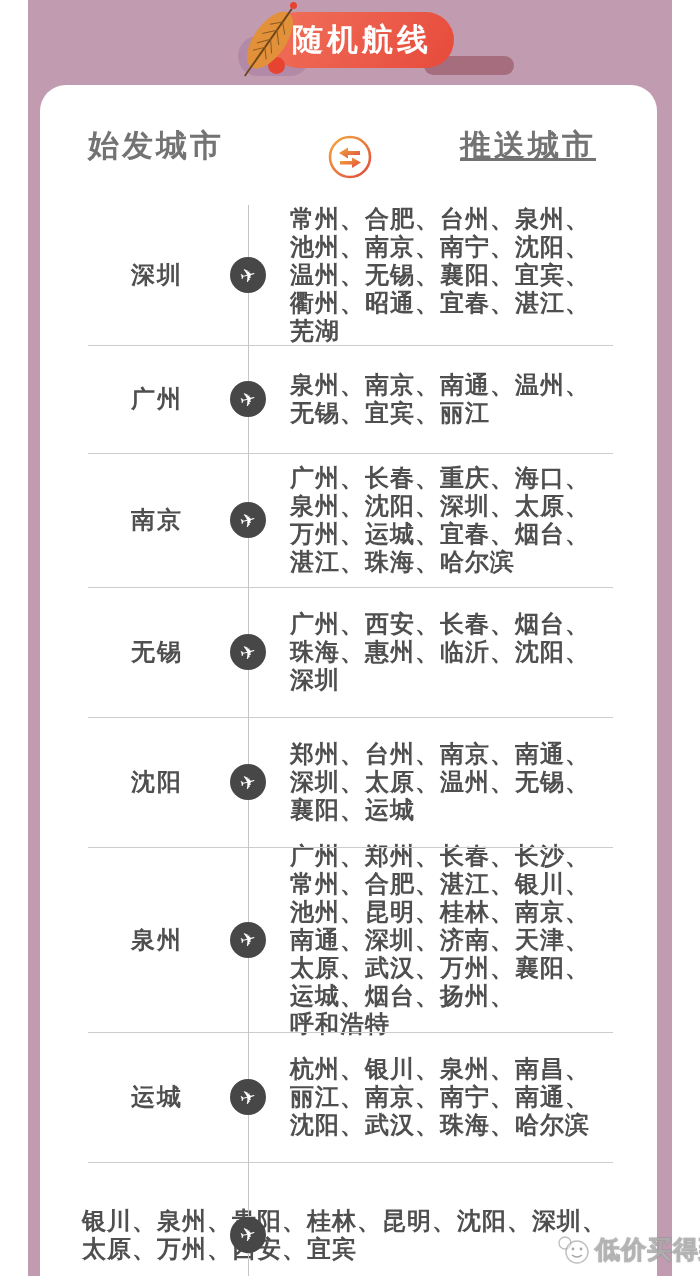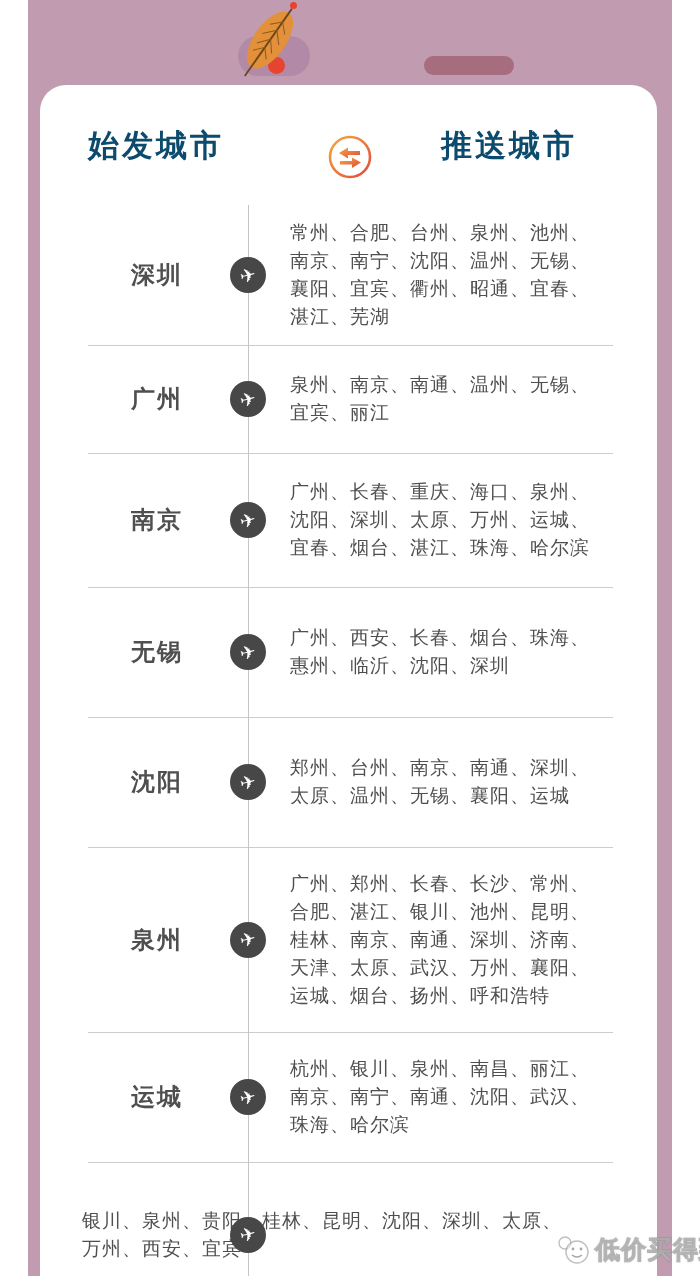--- a/index.html
+++ b/index.html
@@ -26,24 +26,24 @@
   .leaf { position:absolute; left:234px; top:-2px; z-index:6; }
 
   
   .card {
     position:absolute; left:40px; top:85px; width:617px; height:1200px;
     background:#ffffff; border-radius:26px 26px 0 0; z-index:1;
   }
   .card-header { position:relative; height:120px; }
   .hdr {
     position:absolute; top:40px; font-size:31px; font-weight:bold;
-    color:#0c4a6e; letter-spacing:3px; text-align:center;
+    color:#737373; letter-spacing:3px; text-align:center;
   }
   .hdr-from { left:0;    width:232px; }
-  .hdr-to   { left:351px; width:236px; }
+  .hdr-to   { left:370px; width:236px;text-decoration:underline; }
   .swap { position:absolute; left:287px; top:49px; width:46px; height:46px; }
 
   
   .rows { position:relative; }
   .vline { position:absolute; left:208px; top:0; width:1px; height:1200px; background:#c6c6c6; z-index:1; }
   .row { position:relative; display:flex; align-items:center; }
   .row + .row::before {
     content:""; position:absolute; left:48px; right:44px; top:0; height:1px; background:#cccccc;
   }
   .r1 { height:140px; } .r2 { height:108px; } .r3 { height:134px; } .r4 { height:130px;justify-content:flex-end; }
@@ -51,21 +51,21 @@
   .cell-from {
     flex:0 0 208px; width:208px; box-sizing:border-box; padding-left:26px;
     text-align:center; font-size:24px; font-weight:bold; color:#4f4f4f; letter-spacing:2px;
   }
   .plane {
     position:absolute; left:190px; top:50%; margin-top:-18px; width:36px; height:36px;
     border-radius:50%; background:#474747; display:flex; align-items:center; justify-content:center; z-index:2;
   }
   .plane span { color:#ffffff; font-size:19px; font-family:"DejaVu Sans",sans-serif; transform:rotate(-14deg); line-height:1; }
   .cell-to {
-    flex:1; padding:0 44px 0 42px; font-size:19px; font-weight:normal;
+    flex:1; padding:0 44px 0 42px; font-size:24px; font-weight:bold;
     color:#4f4f4f; line-height:28px; letter-spacing:1px;
   }
   .cell-to .seg { display:inline-block; }
 
   
   .wm {
     position:absolute; left:556px; top:1233px; z-index:10;
     display:flex; align-items:center; gap:3px;
   }
   .wm-text {
@@ -77,20 +77,23 @@
   }
 </style>
 </head>
 <body>
 
 <div class="stage">
   <div class="panel"></div>
 
   <div class="blob-left"></div>
   <div class="cloud-right"></div>
+  <div class="pill">
+    <span>随机航线</span>
+  </div>
   <div class="dot dot1"></div>
   <div class="dot dot2"></div>
   <div class="dot dot3"></div>
   <svg class="leaf" width="72" height="88" viewBox="0 0 72 88">
     <g transform="rotate(35 36 42)">
       <ellipse cx="36" cy="42" rx="16" ry="33" fill="#e2903a"></ellipse>
       <path d="M36 4 L36 86" stroke="#6b4518" stroke-width="1.8" fill="none"></path>
       <path d="M36 20 L27 29 M36 30 L26 41 M36 41 L27 52 M36 51 L28 60
                M36 20 L45 29 M36 30 L46 41 M36 41 L45 52 M36 51 L44 60" stroke="#8a5a20" stroke-width="1" fill="none"></path>
     </g>

